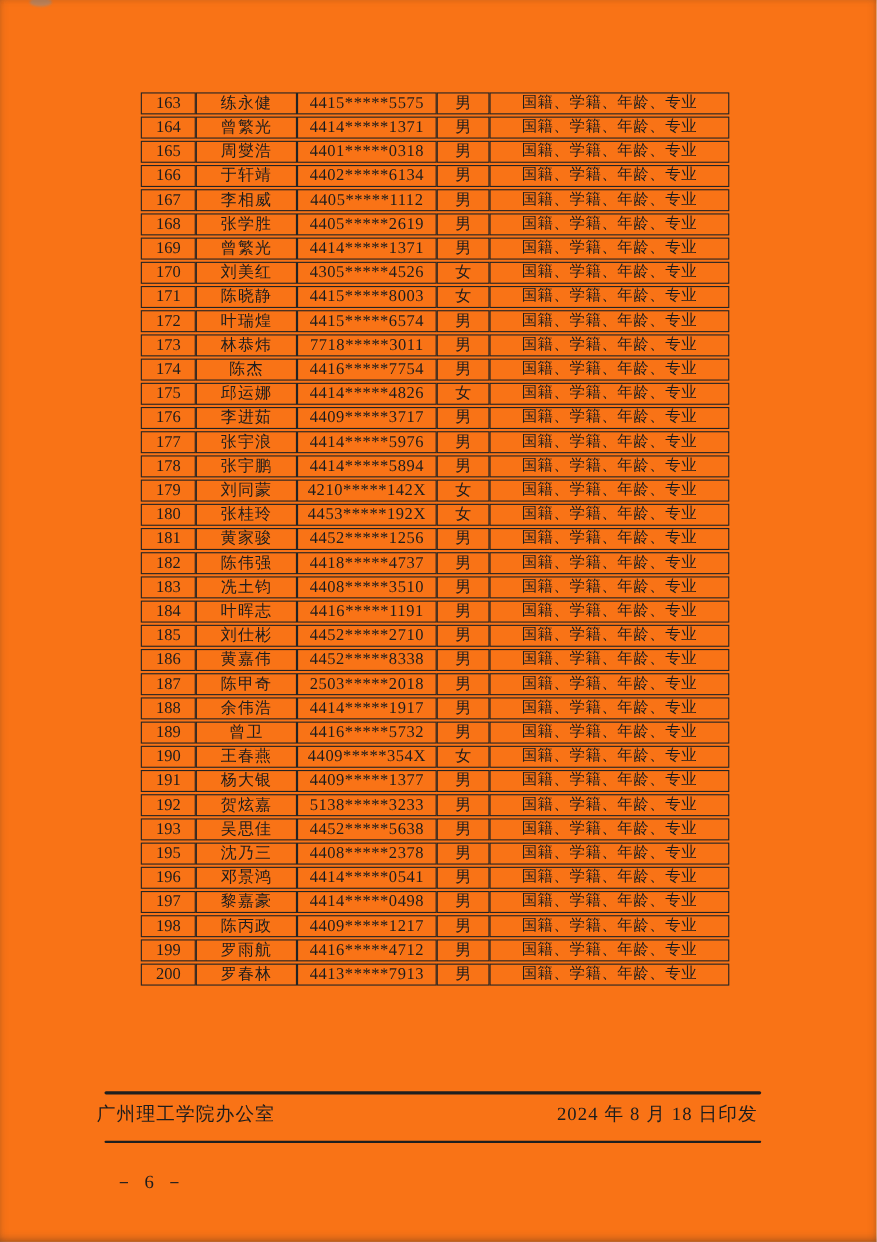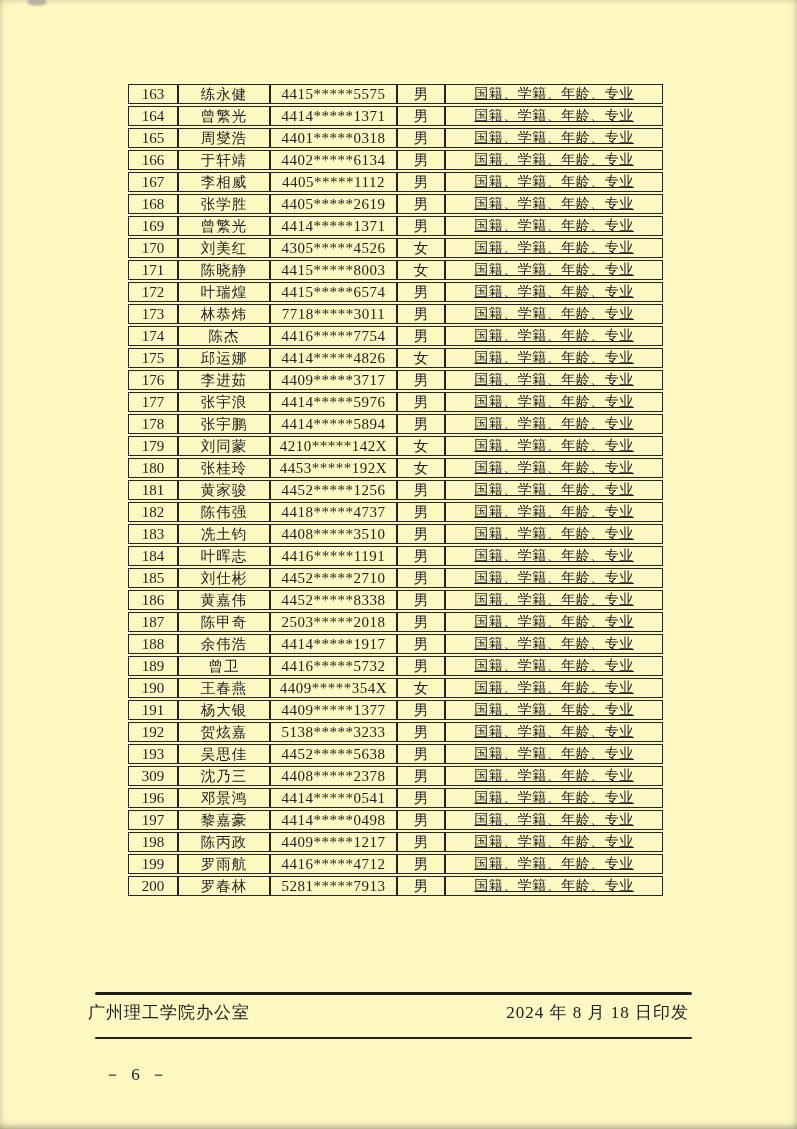--- a/index.html
+++ b/index.html
@@ -9,21 +9,21 @@
     height: 1129px;
     background: #fafaf9;
     font-family: "Liberation Serif", "DejaVu Serif", serif;
     color: #1d1d1d;
     overflow: hidden;
   }
   .page {
     position: relative;
     width: 797px;
     height: 1129px;
-    background: #fef9c3;
+    background: #f97316;
   }
   
   .page::after {
     content: "";
     position: absolute;
     inset: 0;
     pointer-events: none;
     box-shadow:
       inset 0 -7px 9px -6px rgba(40,40,40,0.45),
       inset -5px 0 8px -5px rgba(60,60,60,0.30),
@@ -58,21 +58,21 @@
     vertical-align: middle;
     padding: 0;
     background: transparent;
     white-space: nowrap;
     overflow: hidden;
   }
   .c-no   { font-size: 15px; }
   .c-name { font-size: 14.5px; letter-spacing: 1px; }
   .c-id   { font-size: 15px; letter-spacing: 0.5px; }
   .c-sex  { font-size: 14.5px; }
-  .c-items{ font-size: 14px; letter-spacing: 0.5px; text-decoration: underline; }
+  .c-items{ font-size: 14px; letter-spacing: 0.5px; }
   .rule {
     position: absolute;
     left: 95px;
     width: 597px;
     background: #1f1f1f;
     pointer-events: none;
   }
   .rule-top    { top: 992px;  height: 3px; border-radius: 2px; }
   .rule-bottom { top: 1037px; height: 2px; border-radius: 2px; }
   .footer-row {
@@ -322,21 +322,21 @@
         <td class="c-items">国籍、学籍、年龄、专业</td>
       </tr>
         <tr class="row">
         <td class="c-no">193</td>
         <td class="c-name">吴思佳</td>
         <td class="c-id">4452*****5638</td>
         <td class="c-sex">男</td>
         <td class="c-items">国籍、学籍、年龄、专业</td>
       </tr>
         <tr class="row">
-        <td class="c-no">309</td>
+        <td class="c-no">195</td>
         <td class="c-name">沈乃三</td>
         <td class="c-id">4408*****2378</td>
         <td class="c-sex">男</td>
         <td class="c-items">国籍、学籍、年龄、专业</td>
       </tr>
         <tr class="row">
         <td class="c-no">196</td>
         <td class="c-name">邓景鸿</td>
         <td class="c-id">4414*****0541</td>
         <td class="c-sex">男</td>
@@ -359,21 +359,21 @@
         <tr class="row">
         <td class="c-no">199</td>
         <td class="c-name">罗雨航</td>
         <td class="c-id">4416*****4712</td>
         <td class="c-sex">男</td>
         <td class="c-items">国籍、学籍、年龄、专业</td>
       </tr>
         <tr class="row">
         <td class="c-no">200</td>
         <td class="c-name">罗春林</td>
-        <td class="c-id">5281*****7913</td>
+        <td class="c-id">4413*****7913</td>
         <td class="c-sex">男</td>
         <td class="c-items">国籍、学籍、年龄、专业</td>
       </tr>
       </tbody>
   </table>
 
   <div class="rule rule-top"></div>
 
   <div class="footer-row">
     <span>广州理工学院办公室</span>

